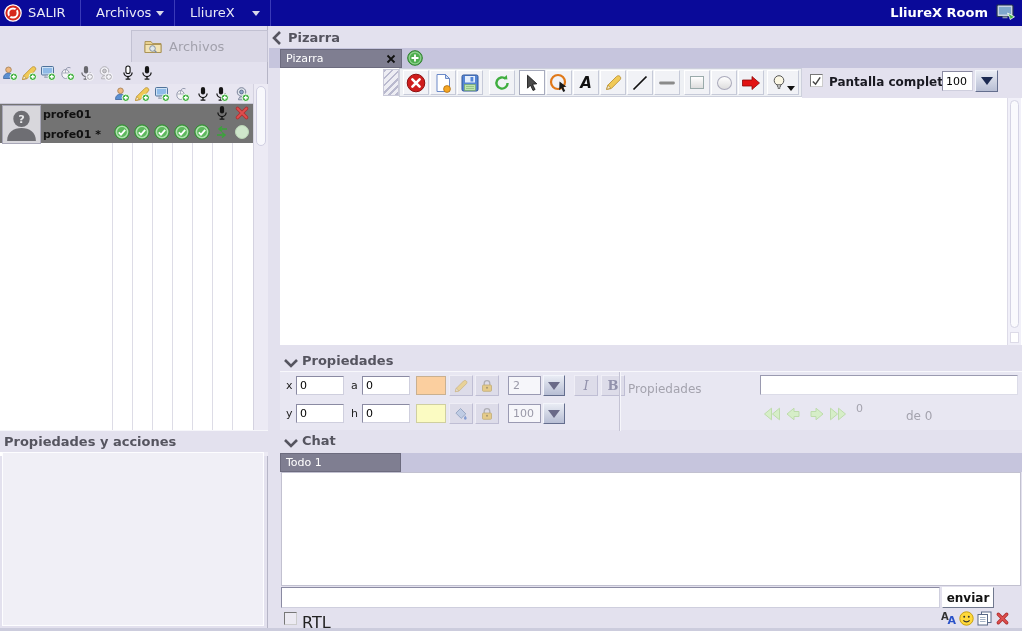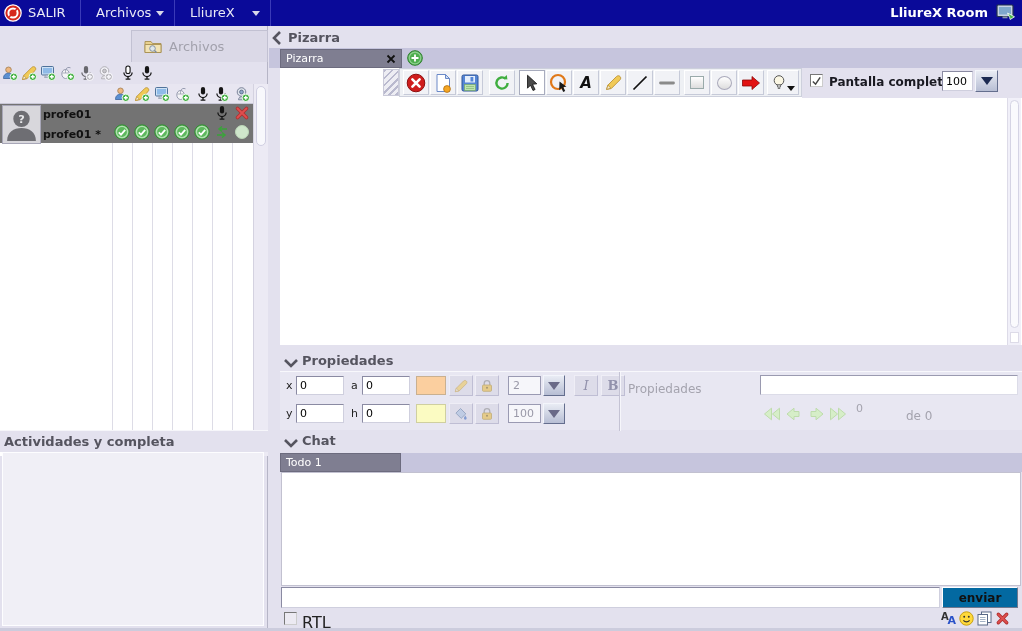--- a/index.html
+++ b/index.html
@@ -410,21 +410,21 @@
         </span>
       <span class="abs" style="left:214px;top:20px">
           <svg class="i" width="16" height="16">
             <use href="#s-swap"></use>
           </svg>
         </span>
       <span class="abs" style="left:235px;top:21px;width:14px;height:14px;border-radius:50%;background:#cfe6cb;border:1px solid #bcd6b8"></span>
     </div>
 
     <div class="abs" style="left:0;top:404px;width:268px;height:22px;background:#e3e1ee;border-top:1px solid #f6f6fa;display:flex;align-items:center;padding-left:4px">
-      <span class="hdrtext">Actividades y completa</span>
+      <span class="hdrtext">Propiedades y acciones</span>
     </div>
     <div class="abs" style="left:2px;top:426px;width:262px;height:174px;background:#f0eff6;border:1px solid #fdfdff"></div>
   </div>
 
   <span class="abs" style="left:272px;top:31px">
       <svg class="i" width="10" height="14">
         <use href="#s-chevL"></use>
       </svg>
     </span>
   <span class="abs hdrtext" style="left:288px;top:30px">Pizarra</span>
@@ -628,21 +628,21 @@
   <span class="abs hdrtext" style="left:302px;top:433px">Chat</span>
 
   <div class="abs strip" style="left:280px;top:453px;width:742px;height:19px"></div>
   <div class="abs tab-slate" style="left:280px;top:453px;width:121px;height:19px">
     <span>Todo 1</span>
   </div>
 
   <div class="abs" style="left:281px;top:472px;width:740px;height:114px;background:#fff;border:1px solid #c2c1d0"></div>
 
   <input class="abs inp" style="left: 281px; top: 587px; width: 659px; height: 21px;">
-  <button class="abs bold" style="left:942px;top:587px;width:76px;height:21px;background:#0369a1;border:1px solid;border-color:#fff #70788e #70788e #fff;font:bold 12px 'DejaVu Sans','Liberation Sans',sans-serif;color:#111">enviar</button>
+  <button class="abs bold" style="left:942px;top:587px;width:52px;height:21px;background:#ffffff;border:1px solid;border-color:#fff #70788e #70788e #fff;font:bold 12px 'DejaVu Sans','Liberation Sans',sans-serif;color:#111">enviar</button>
 
   <span class="abs checkbox" style="left:284px;top:612px;background:#eceaf2"></span>
   <span class="abs" style="left:302px;top:613px;color:#222;font-size:16px">RTL</span>
   <span class="abs" style="left:941px;top:610px">
       <svg class="i" width="16" height="15">
         <use href="#s-fontsel"></use>
       </svg>
     </span>
   <span class="abs" style="left:959px;top:611px">
       <svg class="i" width="15" height="15">

